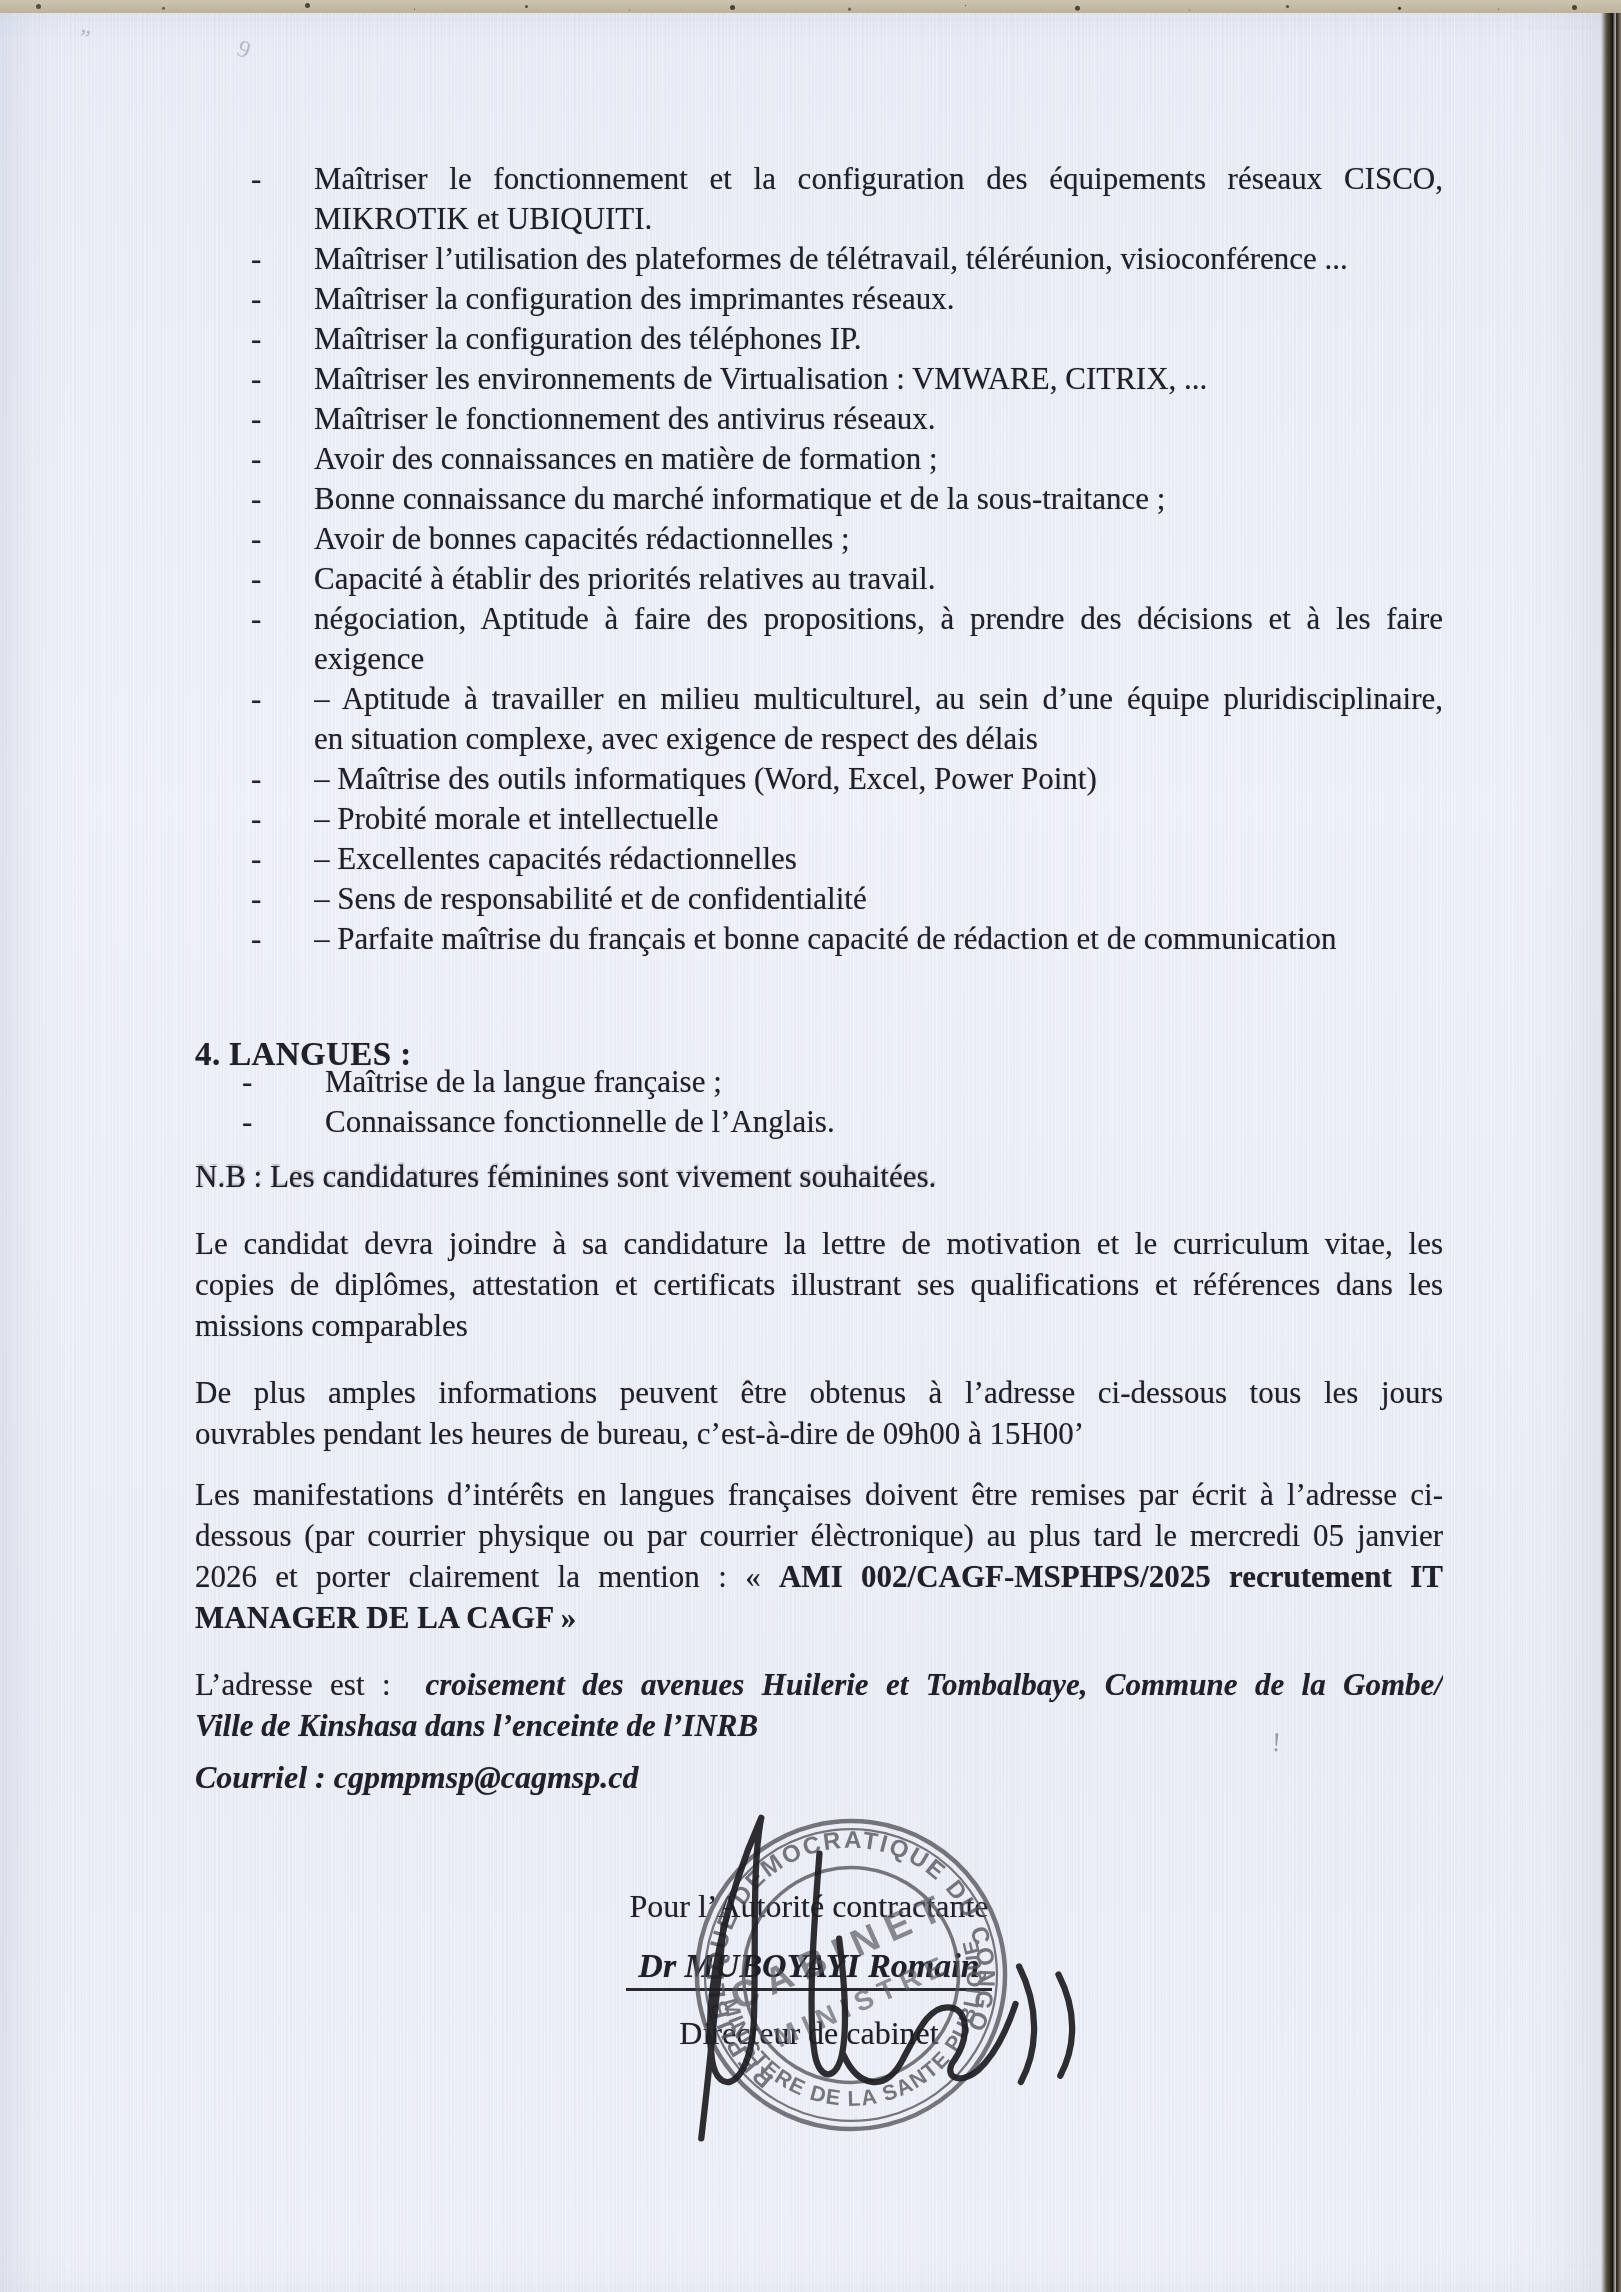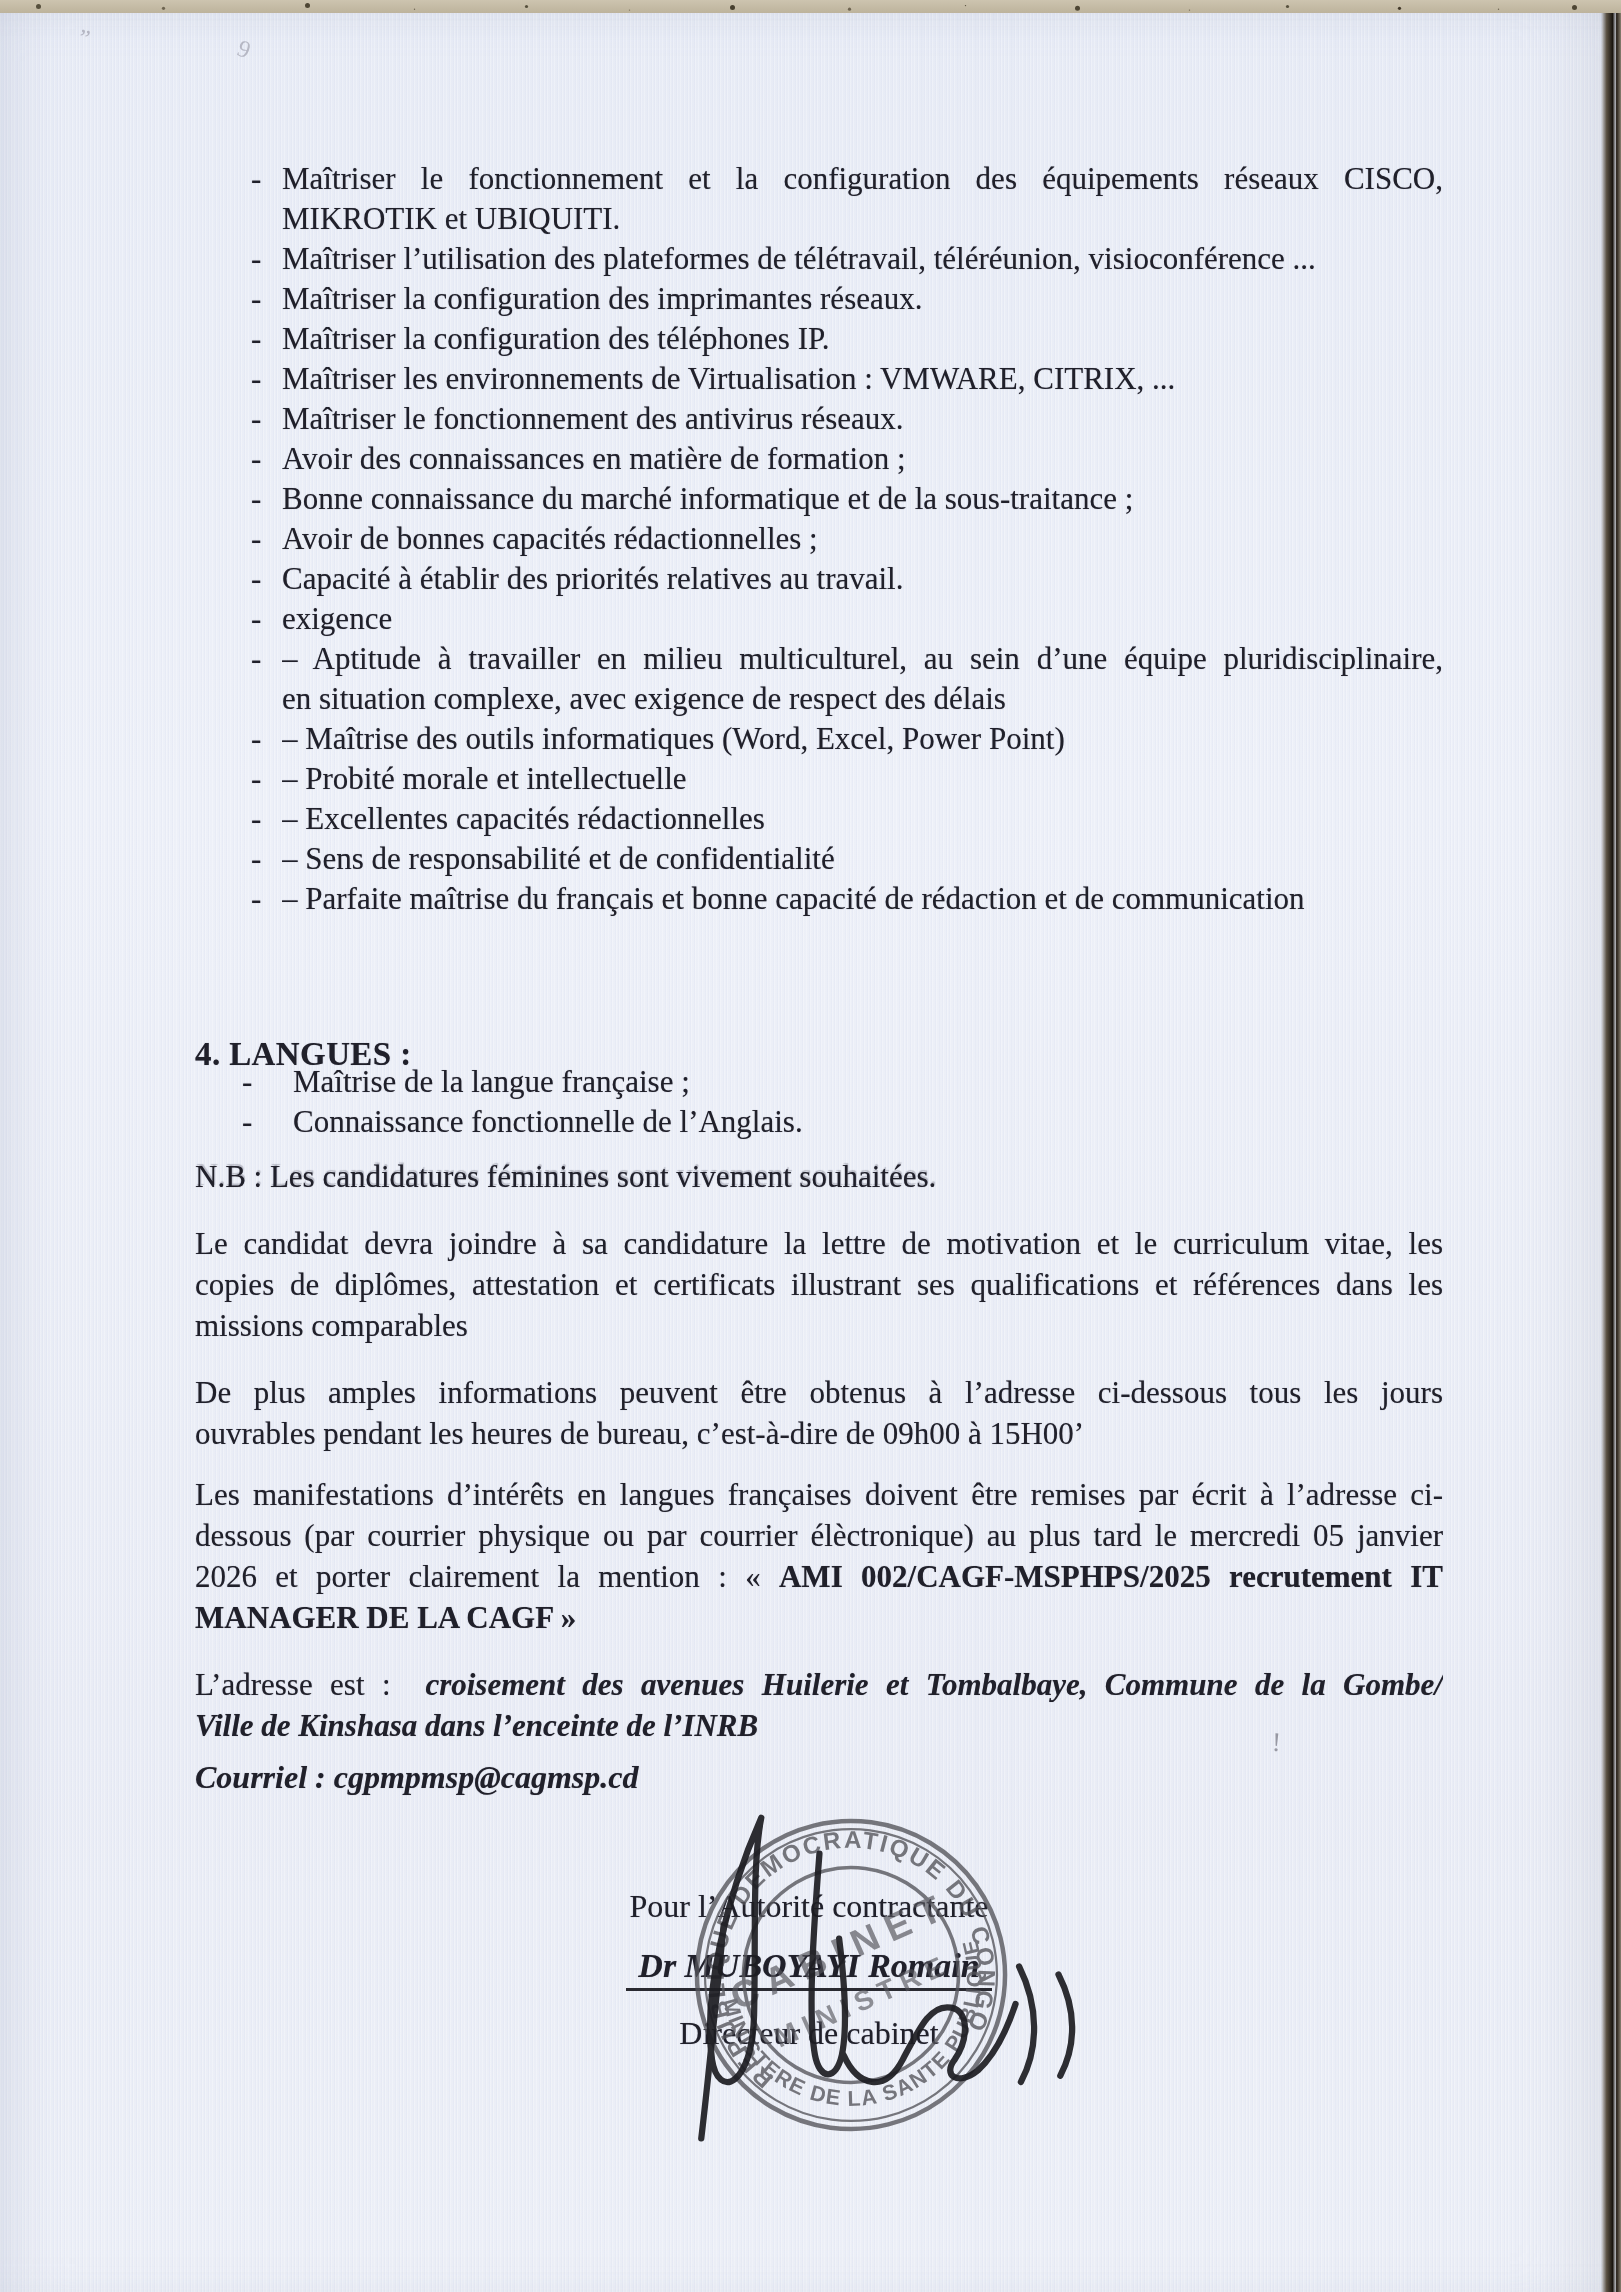--- a/index.html
+++ b/index.html
@@ -26,21 +26,21 @@
   .page-shade{position:absolute;inset:0;z-index:0;pointer-events:none;
     box-shadow:inset 40px 0 63px -40px rgba(170,178,200,.40), inset -63px 0 81px -49px rgba(150,152,165,.30), inset 0 36px 54px -40px rgba(170,178,200,.35);}
   .pencil{position:absolute;color:#8d8d9c;font-size:24px;opacity:.55;z-index:2;transform:rotate(12deg);}
   .stray{position:absolute;color:#63636e;font-size:27px;opacity:.6;z-index:2;transform:rotate(3deg);}
 
   
   .abs{position:absolute;left:195px;width:1248px;z-index:1;}
   .line{white-space:normal;overflow:hidden;}
   .just{text-align:justify;text-align-last:justify;}
   .blist{font-size:31px;}
-  .blist .line{height:40px;line-height:40px;}
+  .blist .line{height:40px;line-height:40px;margin-left:32px;}
   .bullet{position:relative;padding-left:87px;}
   .dash{position:absolute;left:56px;top:0;height:40px;line-height:40px;}
   .langlist .bullet{padding-left:98px;}
   .langlist .dash{left:47px;}
   .para{font-size:31px;}
   .para .line{height:41px;line-height:41px;}
   .heading{font-size:33px;font-weight:bold;letter-spacing:0.4px;}
   .nbnote{font-size:31px;text-shadow:0 0 0.9px rgba(40,40,60,.5), 0.9px -1.8px 0.9px rgba(70,70,85,.28);}
   .b{font-weight:bold;}
   .i{font-style:italic;}
@@ -125,20 +125,21 @@
     </div>
     <div class="bullet">
       <span class="dash">-</span>
       <div>
         <div class="line">Capacité à établir des priorités relatives au travail.</div>
       </div>
     </div>
     <div class="bullet">
       <span class="dash">-</span>
       <div>
+        <div class="line just">négociation, Aptitude à faire des propositions, à prendre des décisions et à les faire</div>
         <div class="line">exigence</div>
       </div>
     </div>
     <div class="bullet">
       <span class="dash">-</span>
       <div>
         <div class="line just">– Aptitude à travailler en milieu multiculturel, au sein d’une équipe pluridisciplinaire,</div>
         <div class="line">en situation complexe, avec exigence de respect des délais</div>
       </div>
     </div>

